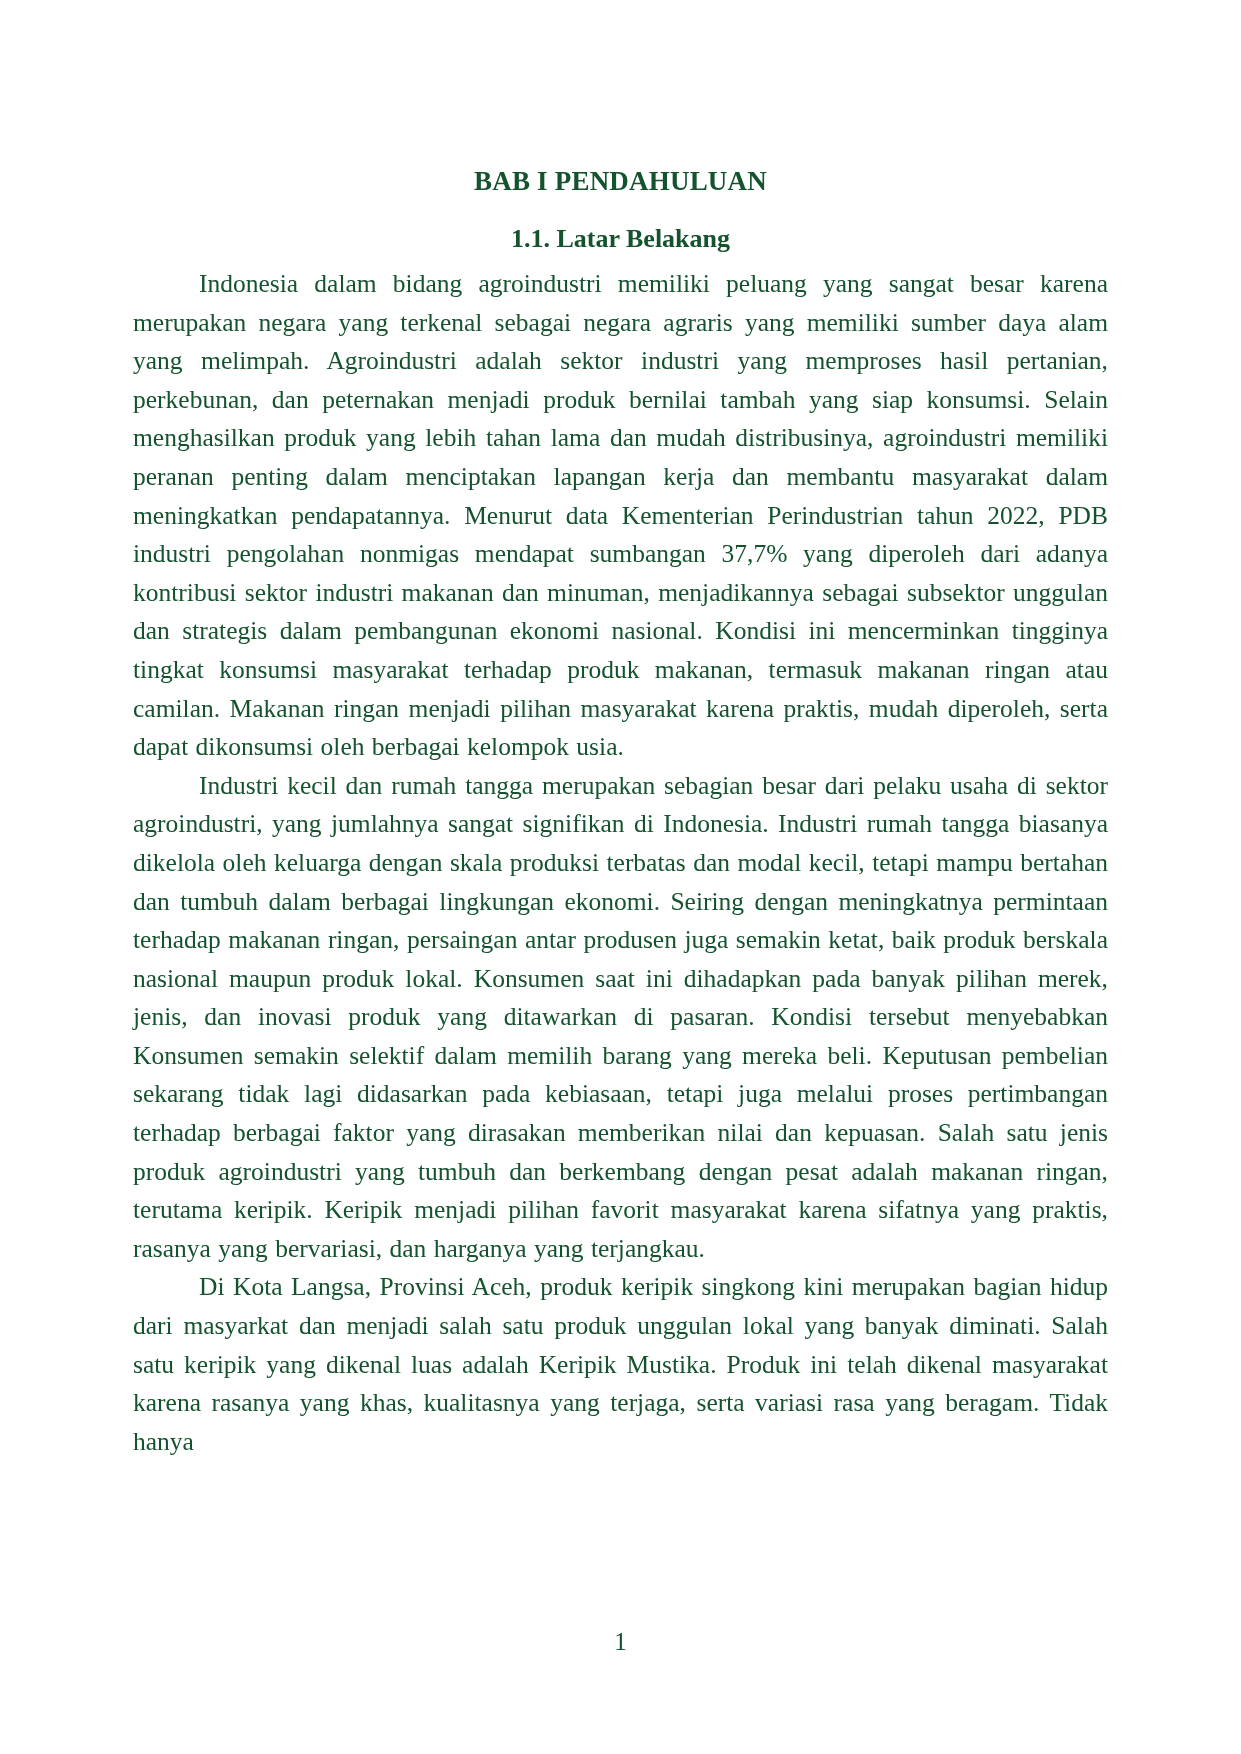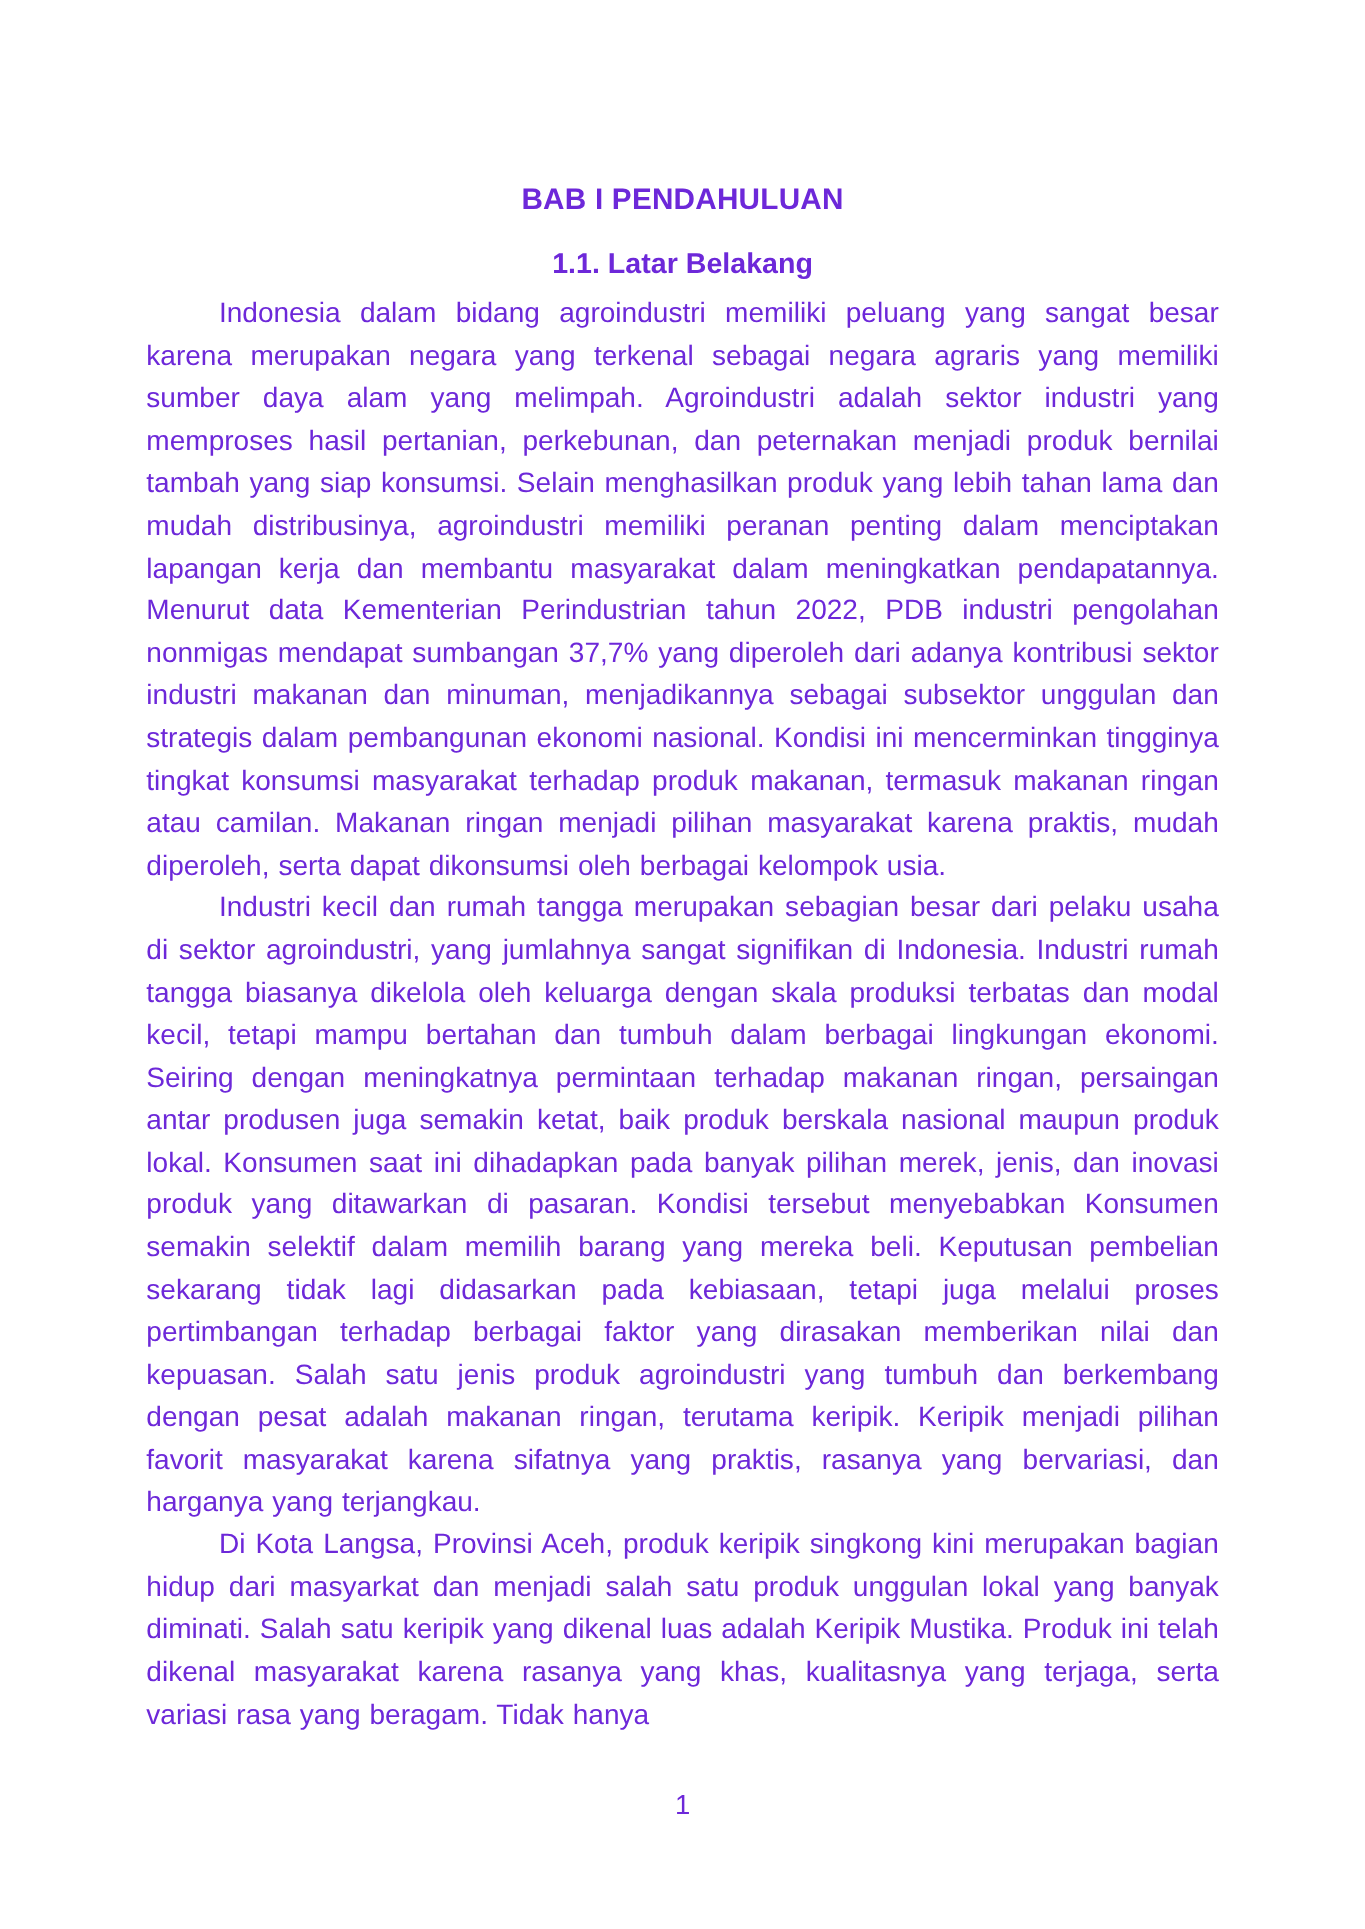--- a/index.html
+++ b/index.html
@@ -4,22 +4,22 @@
 <style>
   * { margin: 0; padding: 0; box-sizing: border-box; }
   html, body {
     background: #ffffff;
   }
   .page {
     position: relative;
     width: 1241px;
     height: 1754px;
     background: #ffffff;
-    color: #6d28d9;
-    font-family: Liberation Sans, sans-serif;
+    color: #14532d;
+    font-family: Liberation Serif, serif;
     overflow: hidden;
   }
   .content {
     position: absolute;
     top: 166px;
     left: 133px;
     width: 975px;
   }
   .doc-title {
     font-size: 27px;

